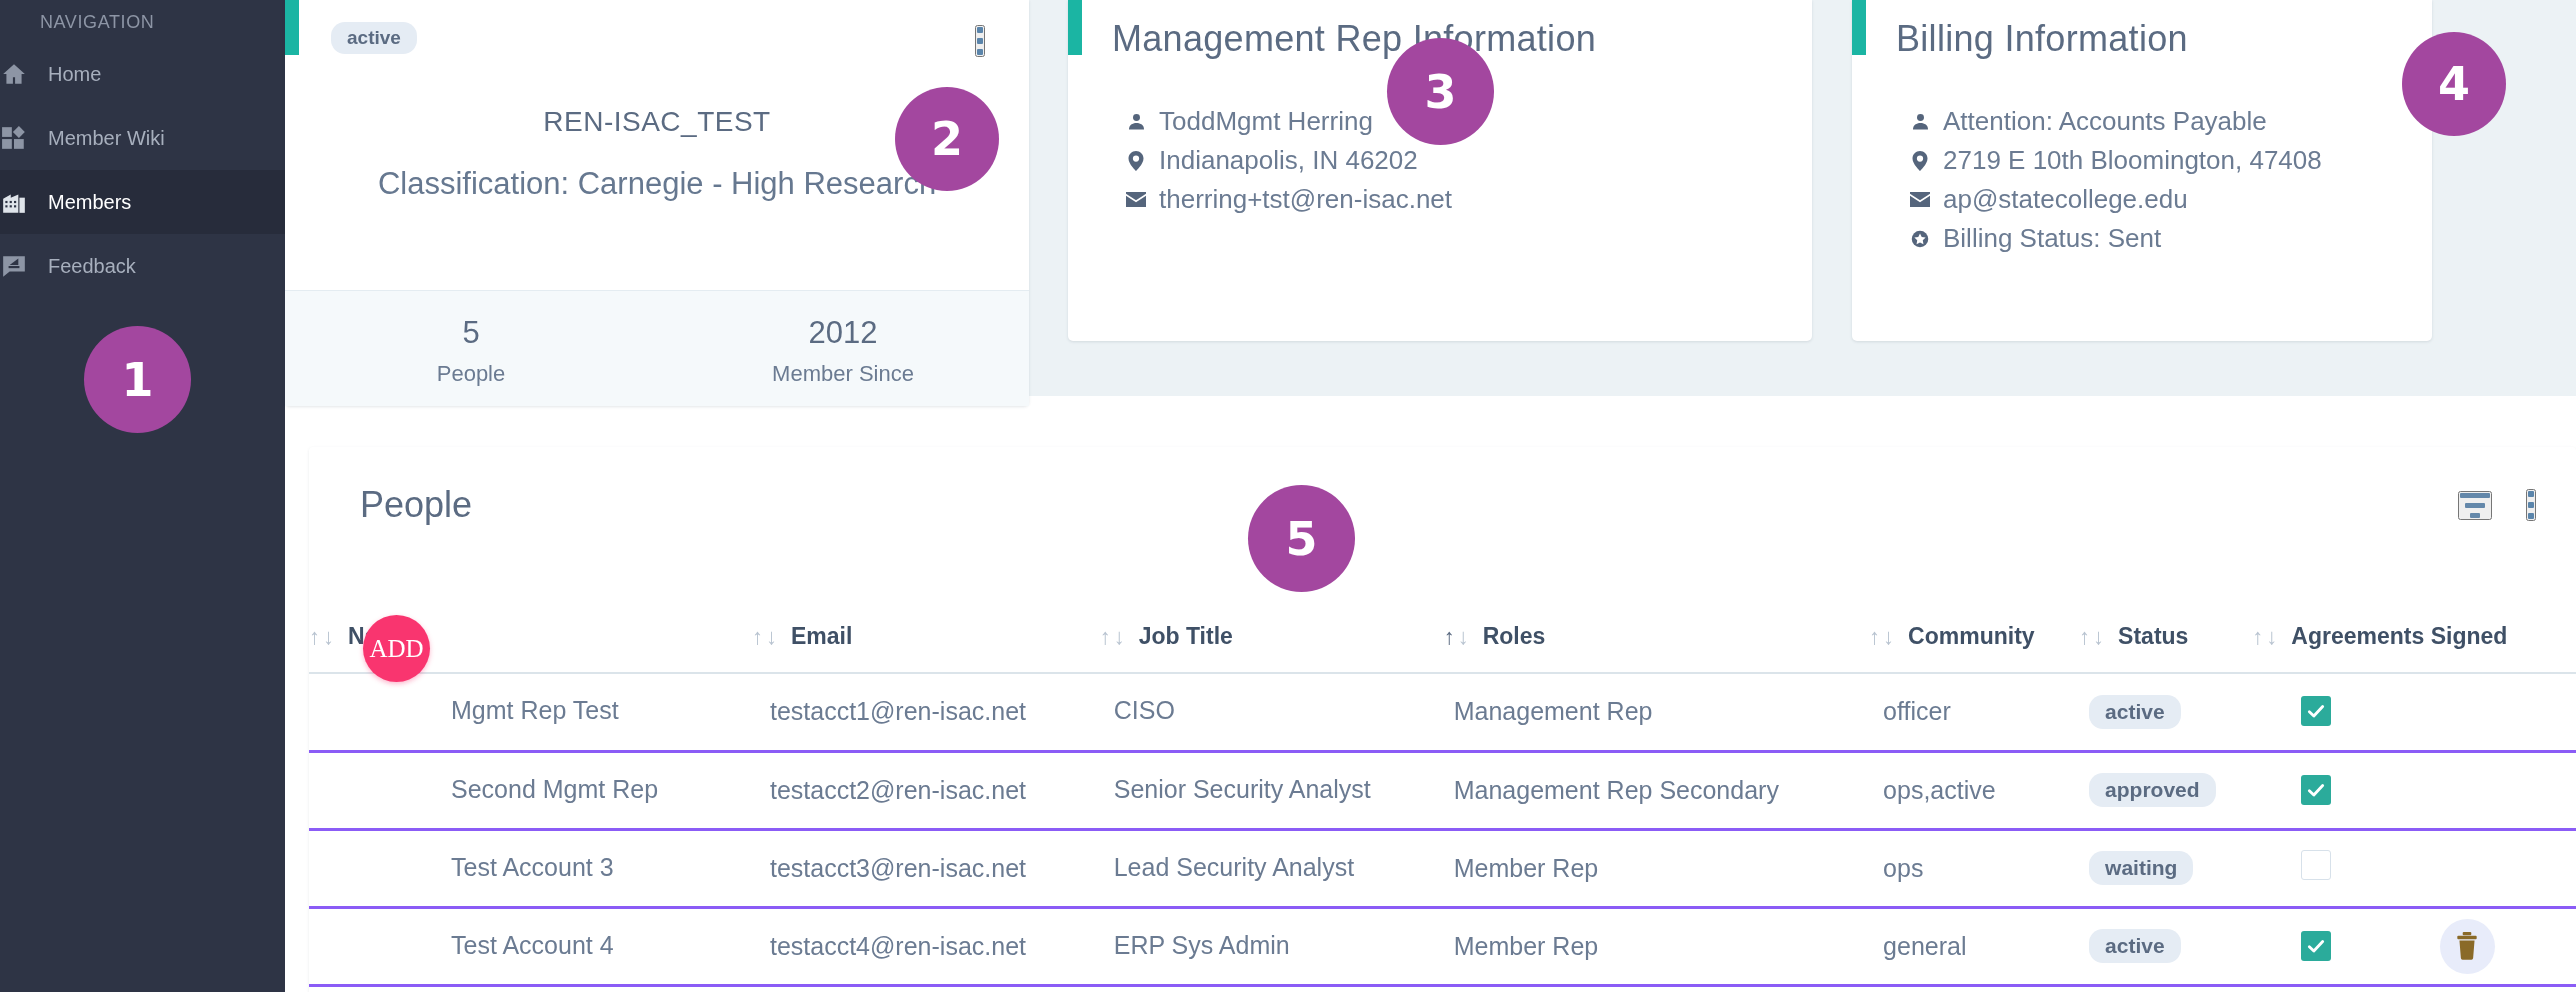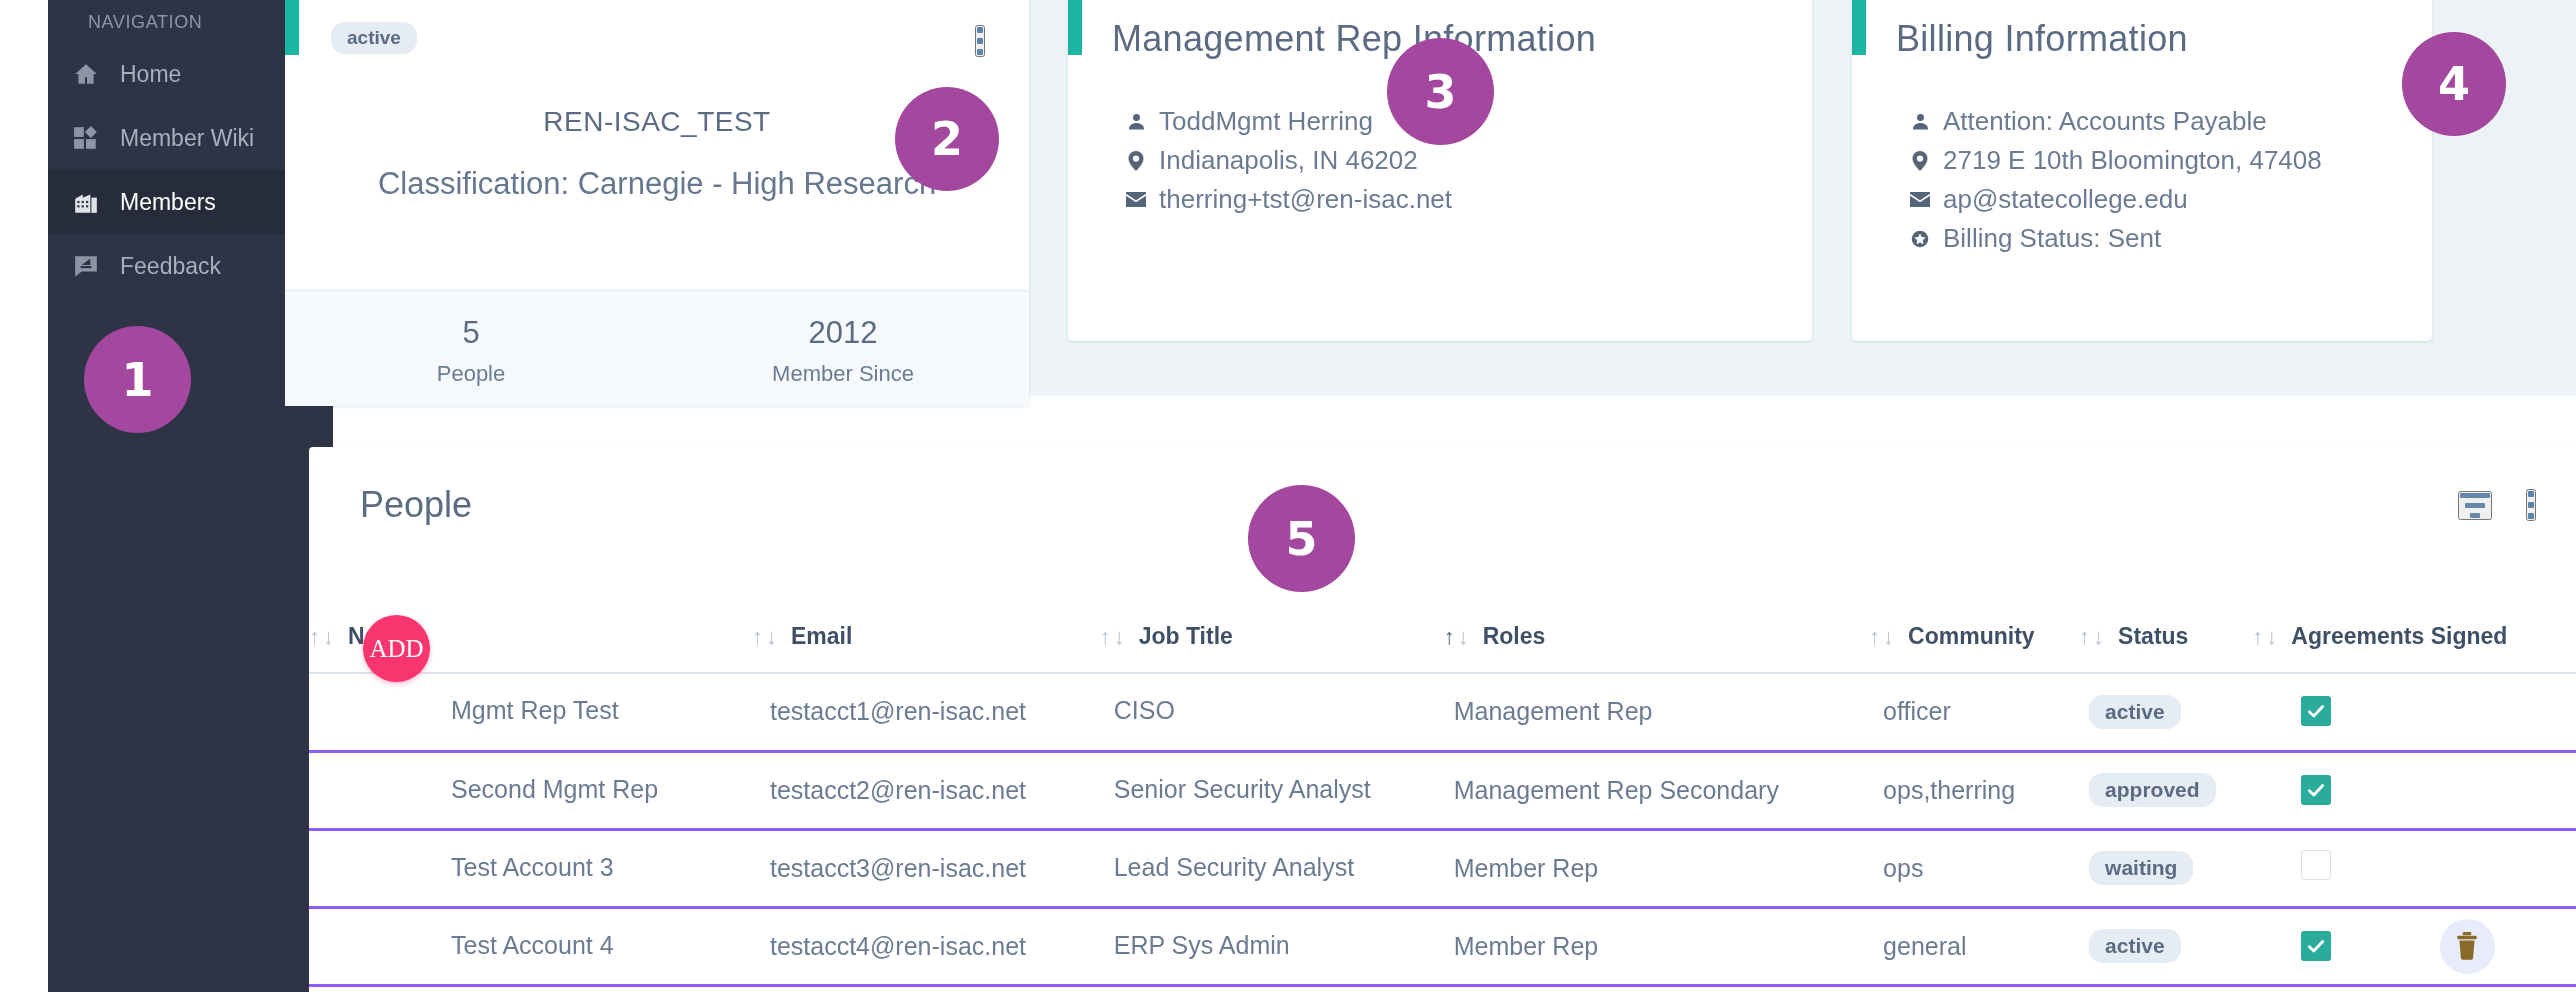--- a/index.html
+++ b/index.html
@@ -8,29 +8,28 @@
     font-family: "Liberation Sans", sans-serif;
     background: #ffffff;
     overflow: hidden;
   }
   .app { position: relative; width: 2576px; height: 992px; background: #ffffff; }
 
   
   .sidebar {
     position: absolute; left: 0; top: 0; width: 285px; height: 992px;
     background: #2e3445;
-    margin-left: 48px;
   }
   .nav-heading {
     color: #8d95a5; font-size: 18px; letter-spacing: 0.6px;
     padding: 10px 0 0 40px; height: 42px; line-height: 24px;
   }
   .nav-item {
     display: flex; align-items: center; gap: 20px;
-    height: 64px; padding-left: 24px; color: #a7afbd; font-size: 23px;
+    height: 64px; color: #a7afbd; font-size: 20px;
   }
   .nav-item.active { background: #272c3b; color: #ffffff; }
   .nav-icon { width: 28px; height: 28px; display: flex; align-items: center; justify-content: center; }
   .nav-icon svg { display: block; }
 
   
   .cards-band {
     position: absolute; left: 285px; top: 0; width: 2291px; height: 396px;
     background: #ecf2f5;
   }
@@ -432,21 +431,21 @@
                 </svg>
             </span>
           </td>
           <td class="c-act"></td>
         </tr>
         <tr>
           <td class="c-name">Second Mgmt Rep</td>
           <td class="c-email">testacct2@ren-isac.net</td>
           <td class="c-job">Senior Security Analyst</td>
           <td class="c-roles">Management Rep Secondary</td>
-          <td class="c-comm">ops,therring</td>
+          <td class="c-comm">ops,active</td>
           <td class="c-status">
             <span class="pill">approved</span>
           </td>
           <td class="c-agree">
             <span class="chk on">
               <svg width="20" height="20" viewBox="0 0 24 24" fill="none" stroke="#ffffff" stroke-width="3.4" stroke-linecap="round" stroke-linejoin="round">
                   <path d="M4 12.8 9.4 18 20 6.6"></path>
                 </svg>
             </span>
           </td>

